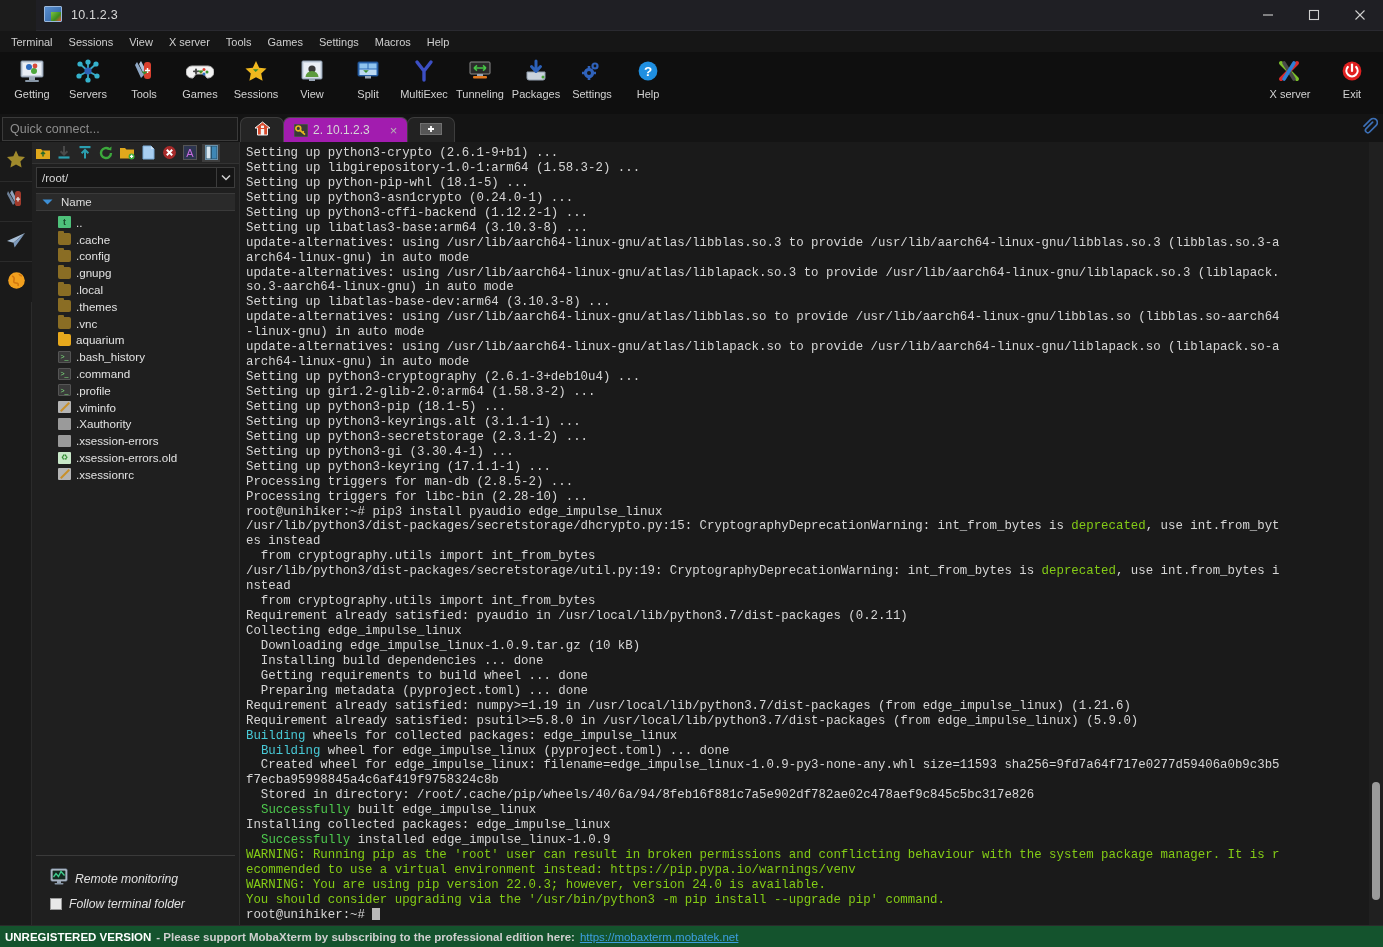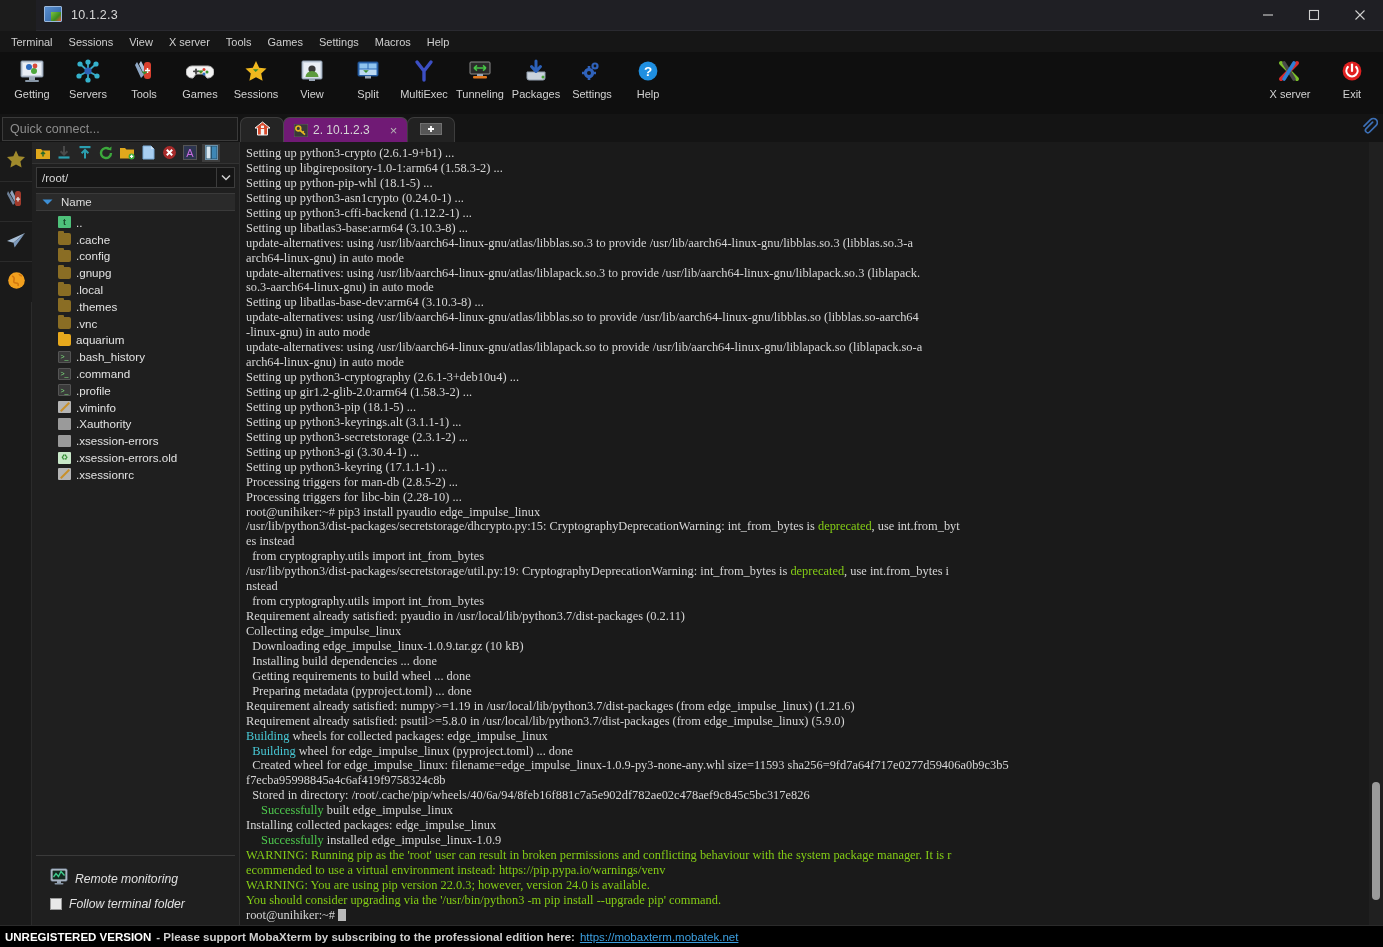--- a/index.html
+++ b/index.html
@@ -64,21 +64,21 @@
     padding-left: 7px; margin: 0 2px 1px 2px;
   }
   .tabstrip { flex: 1; display: flex; align-items: flex-end; height: 28px; position: relative; }
   .tab {
     height: 25px; display: flex; align-items: center; padding: 0 10px;
     background: #2a2a2a; color: #d6d6d6; font-size: 12px; margin-right: -1px;
     border: 1px solid #3d3d3d; border-bottom: none;
     border-radius: 7px 7px 0 0; position: relative;
   }
   .tab.home { width: 44px; justify-content: center; background: #242424; }
-  .tab.active { background: #701a75; border-color: #4a4a4a; align-items: center; }
+  .tab.active { background: #a21caf; border-color: #4a4a4a; align-items: center; }
   .tab .tabclose { margin-left: 20px; color: #b5b5b5; font-size: 13px; }
   .tab.newtab { background: #222; padding: 0 12px; }
   .tab .tablabel { color: #d6d6d6; }
   .tabsrow .clipwrap { width: 28px; display:flex; align-items:center; justify-content:center; height: 28px; }
 
   
   .bodyrow { flex: 1; display: flex; min-height: 0; }
 
   
   .rail { width: 32px; background: #1a1a1a; display: flex; flex-direction: column; flex: 0 0 32px; }
@@ -134,38 +134,38 @@
   .sftp-foot .frow2 { display: flex; align-items: center; gap: 7px; padding: 4px 0 4px 14px; font-style: italic; }
   .sftp-foot .lbl { color: #e0e0e0; font-size: 12.2px; }
   .chkbox { width: 12px; height: 12px; border: 1px solid #9a9a9a; background: #e9e9e9; flex:0 0 12px; }
 
   
   .terminal {
     flex: 1; background: #1a1a1a; position: relative; overflow: hidden;
     padding: 4px 0 0 6px;
   }
   .termtext {
-    font-family: Liberation Serif, serif;
+    font-family: Liberation Mono, monospace;
     font-size: 12.4px; line-height: 14.94px; white-space: pre; color: #d6d6d6;
     letter-spacing: 0px;
   }
   .termtext .line { height: 14.94px; }
   .c-def { color: #d6d6d6; }
   .c-yel { color: #84cc16; }
   .c-grn { color: #4ec94e; margin-left: 15px; }
   .c-cya { color: #48c9d6; }
   .cursor { display:inline-block; width:7.45px; height:12px; background:#b9b9b9; vertical-align:-2px; }
   .vscroll {
     position: absolute; right: 3px; width: 8px; background: #9b9b9b; border-radius: 4px;
   }
   .vtrack { position:absolute; right:0; top:0; width:14px; height:100%; background:#202020; }
 
   
   .statusbar {
-    height: 22px; background: #000000; display: flex; align-items: center;
+    height: 22px; background: #14532d; display: flex; align-items: center;
     flex: 0 0 22px; padding-left: 5px; gap: 5px; border-top: 1px solid #2a2a2a;
   }
   .statusbar .unreg { color: #fff; font-size: 11.5px; font-weight: bold; }
   .statusbar .msg { color: #cfcfcf; font-size: 11.5px; font-weight: bold; }
   .statusbar .lnk { color: #3c9fe0; font-size: 11.5px; text-decoration: underline; }
 </style>
 </head>
 <body>
 
 <div id="app">

